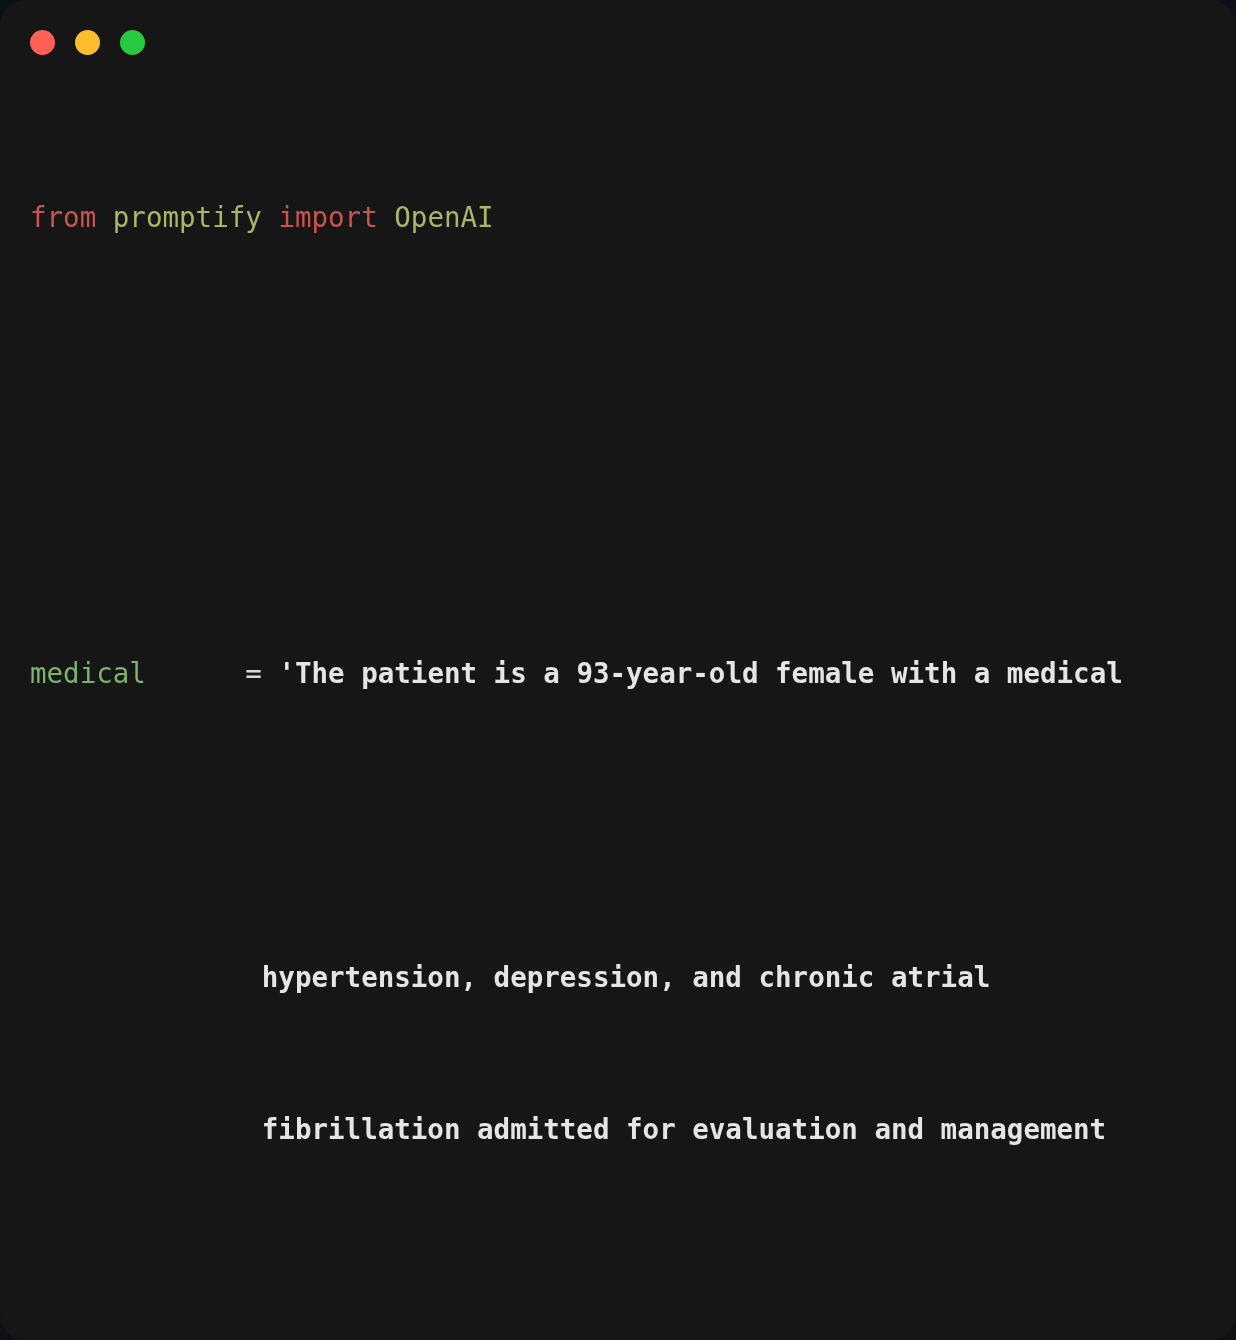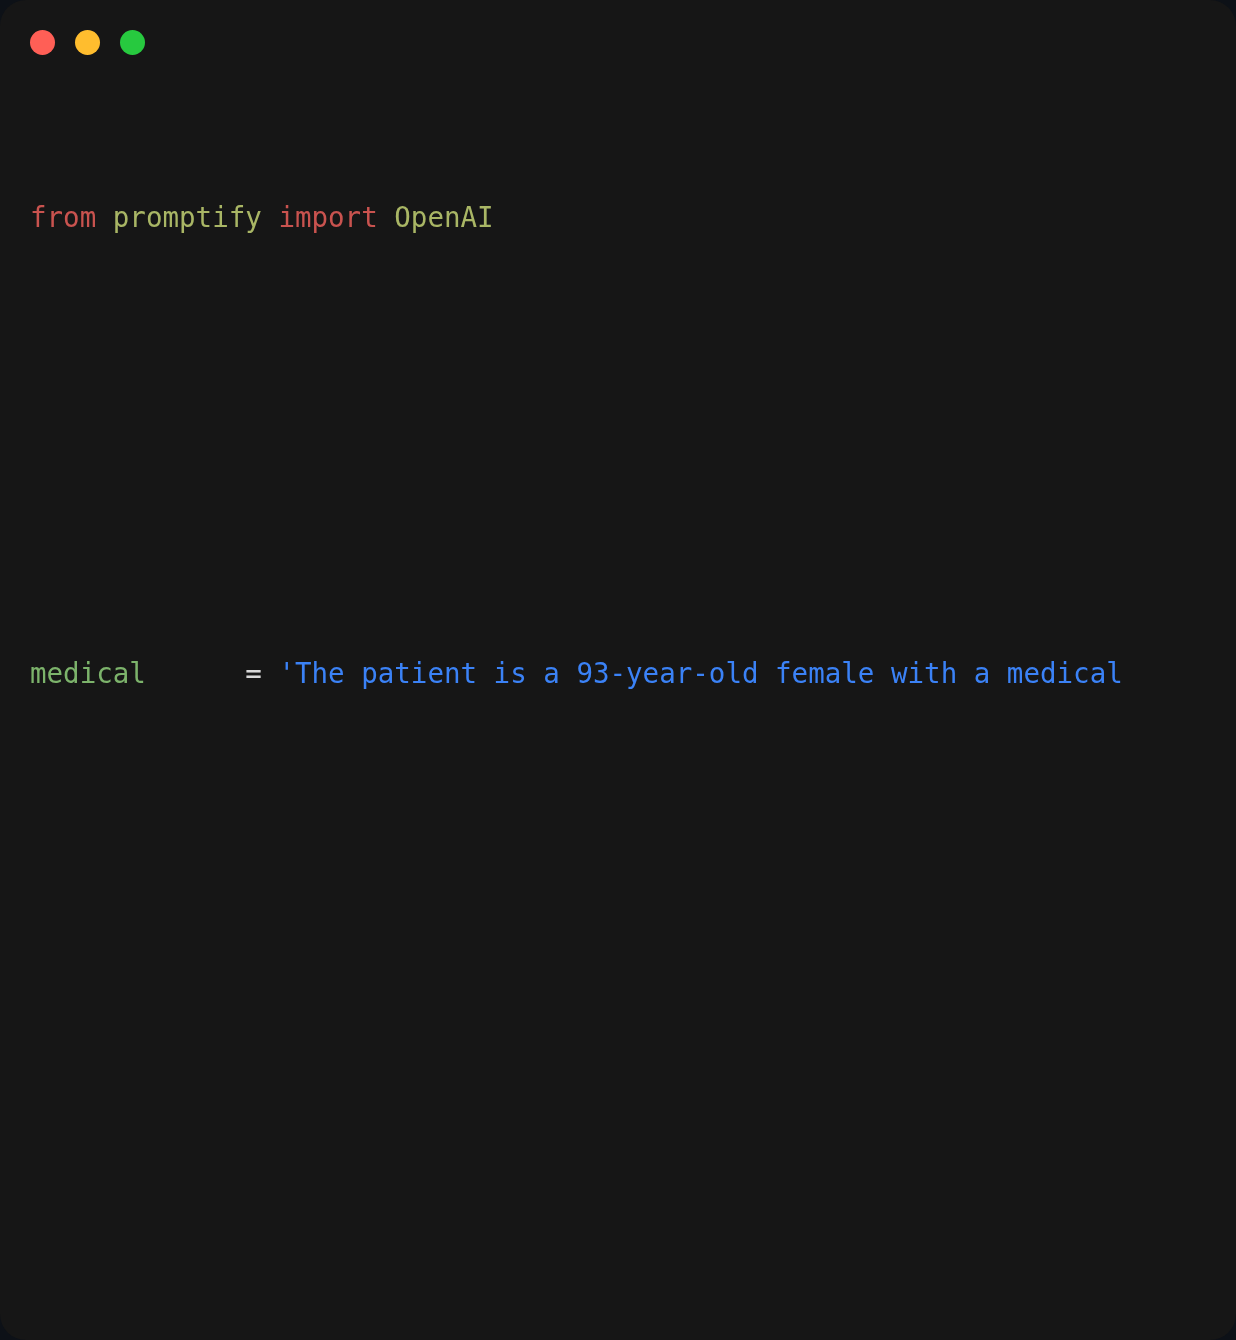--- a/index.html
+++ b/index.html
@@ -52,21 +52,21 @@
   }
   .line { min-height: 38px; }
   .blank { height: 38px; }
 
   
   .kw      { color: #c9534f; }
   .mod     { color: #a9b665; }
   .name    { color: #a9b665; }
   .var     { color: #7cb36b; }
   .op      { color: #d8d8d8; }
-  .str     { color: #3b82f6; }
+  .str     { color: #e5e5e5; font-weight: bold; }
   .plain   { color: #d8d8d8; }
 </style>
 </head>
 <body>
 
 <div class="window">
 
   <div class="titlebar">
     <span class="dot dot-close"></span>
     <span class="dot dot-min"></span>
@@ -78,23 +78,23 @@
     <div class="line"><span class="kw">from</span><span class="plain"> </span><span class="mod">promptify</span><span class="plain"> </span><span class="kw">import</span><span class="plain"> </span><span class="name">OpenAI</span></div>
 
 
     <div class="blank"></div>
     <div class="blank"></div>
 
     <div class="line"><span class="var">medical</span><span class="plain">      </span><span class="op">=</span><span class="plain"> </span><span class="str">'The patient is a 93-year-old female with a medical</span></div>
 
     <div class="line"><span class="plain">             </span></div>
 
-    <div class="line"><span class="plain">             </span></div>
+    <div class="line"><span class="plain">             </span><span class="str"> hypertension, depression, and chronic atrial</span></div>
 
-    <div class="line"><span class="plain">             </span></div>
+    <div class="line"><span class="plain">             </span><span class="str"> fibrillation admitted for evaluation and management</span></div>
 
     
 
     
 
     
     
 
     
 

